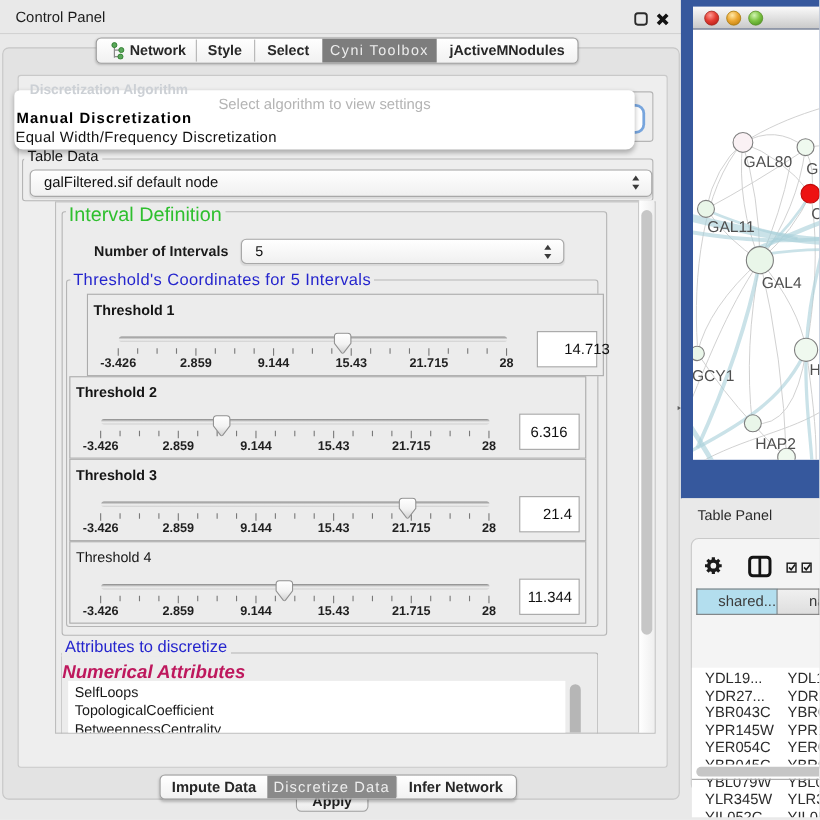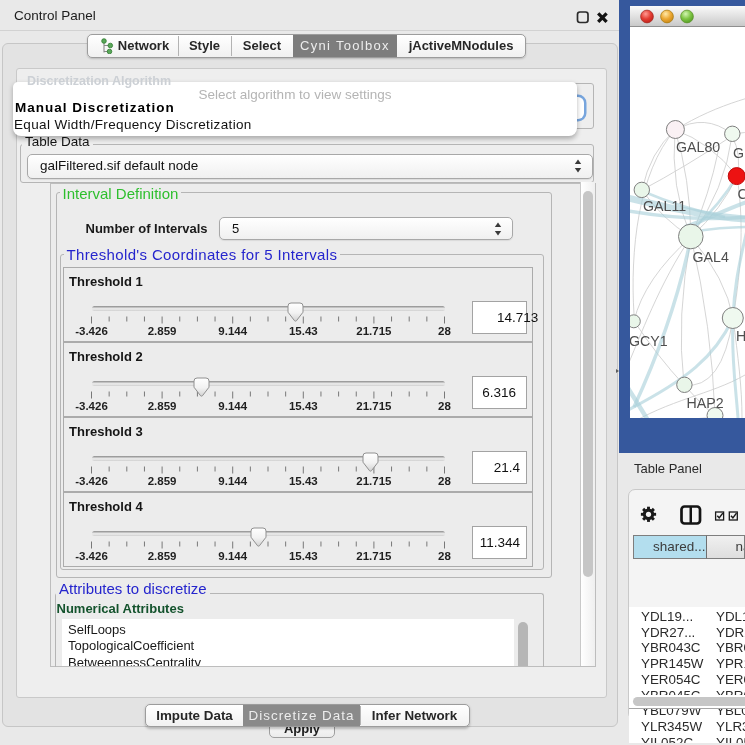--- a/index.html
+++ b/index.html
@@ -65,36 +65,36 @@
     <svg class="abs" style="right:10px;top:4px;" width="8" height="14" viewBox="0 0 8 14">
       <path d="M4 0.5 L7.2 5 L0.8 5 Z" fill="#3a3a3a"></path>
       <path d="M4 13.5 L7.2 9 L0.8 9 Z" fill="#3a3a3a"></path>
     </svg>
   </div>
 
   <div class="abs" style="left:50px;top:182.5px;width:546px;height:484.5px;border:1px solid #bdbdbd;
       background:#ececec;box-sizing:border-box;"></div>
 
   <div class="grp" style="left:56px;top:192px;width:494px;height:384px;"></div>
-  <div class="glab" style="left:59.5px;top:185px;color:#2ebf2e;background:#ececec;font-size:15px;">Interval Definition</div>
+  <div class="glab" style="left:59.5px;top:185px;color:#2ebf2e;background:#ececec;font-size:18px;">Interval Definition</div>
 
   <div class="abs" style="left:85.5px;top:220.5px;font-size:13px;font-weight:bold;color:#1a1a1a;">Number of Intervals</div>
   <div class="combo" style="left:219px;top:217px;width:292px;height:21px;">
     <div class="ct" style="top:2.5px;">5</div>
     <svg class="abs" style="right:10px;top:3.5px;" width="8" height="14" viewBox="0 0 8 14">
       <path d="M4 0.5 L7.2 5 L0.8 5 Z" fill="#3a3a3a"></path>
       <path d="M4 13.5 L7.2 9 L0.8 9 Z" fill="#3a3a3a"></path>
     </svg>
   </div>
 
   <div class="grp" style="left:60px;top:254px;width:482px;height:314px;"></div>
   <div class="glab" style="left:63.5px;top:245.5px;color:#2525cd;background:#ececec;font-size:15px;letter-spacing:0.35px;">Threshold's Coordinates for 5 Intervals</div>
 
   <div id="thresholds">
-      <div class="abs" style="left:63px;top:267px;width:470px;height:75px;border:1px solid #ababab;background:#ececec;box-sizing:border-box;">
+      <div class="abs" style="left:79px;top:267px;width:470px;height:75px;border:1px solid #ababab;background:#ececec;box-sizing:border-box;">
         <div class="abs" style="left:5px;top:6px;font-size:13px;font-weight:bold;color:#151515;">Threshold 1</div>
         <div class="abs" style="left:27.5px;top:38px;width:353px;height:4.5px;border-radius:2.5px;background:linear-gradient(#8a8a8a 0%,#c2c2c2 30%,#efefef 55%,#cfcfcf 100%);"></div>
         <svg class="abs" style="left:0;top:48px;" width="470" height="12" viewBox="0 0 470 12">
           <line x1="27.5" y1="0.5" x2="27.5" y2="7.5" stroke="#787878" stroke-width="1"></line>
           <line x1="45.15" y1="0.5" x2="45.15" y2="5.5" stroke="#787878" stroke-width="1"></line>
           <line x1="62.8" y1="0.5" x2="62.8" y2="5.5" stroke="#787878" stroke-width="1"></line>
           <line x1="80.44999999999999" y1="0.5" x2="80.44999999999999" y2="5.5" stroke="#787878" stroke-width="1"></line>
           <line x1="98.1" y1="0.5" x2="98.1" y2="7.5" stroke="#787878" stroke-width="1"></line>
           <line x1="115.75" y1="0.5" x2="115.75" y2="5.5" stroke="#787878" stroke-width="1"></line>
           <line x1="133.39999999999998" y1="0.5" x2="133.39999999999998" y2="5.5" stroke="#787878" stroke-width="1"></line>
@@ -213,21 +213,21 @@
               <stop offset="0" stop-color="#ffffff"></stop>
               <stop offset="0.55" stop-color="#f2f2f2"></stop>
               <stop offset="1" stop-color="#d2d2d2"></stop>
             </linearGradient>
           </defs>
           <path d="M4 1 h9 a3 3 0 0 1 3 3 v6.2 l-6.6 8.6 a1.5 1.5 0 0 1 -1.8 0 l-6.6-8.6 v-6.2 A3 3 0 0 1 4 1 Z" fill="url(#thg3)" stroke="#909090" stroke-width="1"></path>
         </svg>
         <div class="abs" style="left:408px;top:32.5px;width:55px;height:33.5px;background:#ffffff;border:1px solid #a3a3a3;box-sizing:border-box;font-size:13.5px;color:#111;text-align:right;line-height:31px;padding-right:6px;">21.4</div>
       </div>
       <div class="abs" style="left:63px;top:492px;width:470px;height:75px;border:1px solid #ababab;background:#ececec;box-sizing:border-box;">
-        <div class="abs" style="left:5px;top:6px;font-size:13px;font-weight:bold;color:#151515;">Threshold 4</div>
+        <div class="abs" style="left:5px;top:6px;font-size:13px;font-weight:normal;color:#151515;">Threshold 4</div>
         <div class="abs" style="left:27.5px;top:38px;width:353px;height:4.5px;border-radius:2.5px;background:linear-gradient(#8a8a8a 0%,#c2c2c2 30%,#efefef 55%,#cfcfcf 100%);"></div>
         <svg class="abs" style="left:0;top:48px;" width="470" height="12" viewBox="0 0 470 12">
           <line x1="27.5" y1="0.5" x2="27.5" y2="7.5" stroke="#787878" stroke-width="1"></line>
           <line x1="45.15" y1="0.5" x2="45.15" y2="5.5" stroke="#787878" stroke-width="1"></line>
           <line x1="62.8" y1="0.5" x2="62.8" y2="5.5" stroke="#787878" stroke-width="1"></line>
           <line x1="80.44999999999999" y1="0.5" x2="80.44999999999999" y2="5.5" stroke="#787878" stroke-width="1"></line>
           <line x1="98.1" y1="0.5" x2="98.1" y2="7.5" stroke="#787878" stroke-width="1"></line>
           <line x1="115.75" y1="0.5" x2="115.75" y2="5.5" stroke="#787878" stroke-width="1"></line>
           <line x1="133.39999999999998" y1="0.5" x2="133.39999999999998" y2="5.5" stroke="#787878" stroke-width="1"></line>
           <line x1="151.04999999999998" y1="0.5" x2="151.04999999999998" y2="5.5" stroke="#787878" stroke-width="1"></line>
@@ -260,21 +260,21 @@
             </linearGradient>
           </defs>
           <path d="M4 1 h9 a3 3 0 0 1 3 3 v6.2 l-6.6 8.6 a1.5 1.5 0 0 1 -1.8 0 l-6.6-8.6 v-6.2 A3 3 0 0 1 4 1 Z" fill="url(#thg4)" stroke="#909090" stroke-width="1"></path>
         </svg>
         <div class="abs" style="left:408px;top:32.5px;width:55px;height:33.5px;background:#ffffff;border:1px solid #a3a3a3;box-sizing:border-box;font-size:13.5px;color:#111;text-align:right;line-height:31px;padding-right:6px;">11.344</div>
       </div>
     </div>
 
   <div class="grp" style="left:55px;top:593px;width:487px;height:73px;border-bottom:none;border-bottom-left-radius:0;border-bottom-right-radius:0;"></div>
   <div class="glab" style="left:56px;top:579.5px;color:#2525cd;background:#ececec;font-size:15px;">Attributes to discretize</div>
-  <div class="abs" style="left:56.5px;top:600.5px;font-size:13px;font-weight:bold;color:#14532d;">Numerical Attributes</div>
+  <div class="abs" style="left:56.5px;top:600.5px;font-size:17px;font-weight:bold;color:#be185d;font-style:italic;">Numerical Attributes</div>
   <div class="abs" style="left:62px;top:619px;width:452px;height:47px;background:#ffffff;overflow:hidden;">
     <div style="font-size:13px;color:#191919;padding-left:6px;line-height:16.4px;padding-top:3px;">
       SelfLoops<br>TopologicalCoefficient<br>BetweennessCentrality
     </div>
   </div>
   <div class="abs" style="left:518px;top:622px;width:9.5px;height:44px;background:#b6b6b6;border-radius:5px 5px 0 0;"></div>
 
   <div class="abs" style="left:580px;top:182px;width:15px;height:484px;background:linear-gradient(to right,#ffffff,#efefef);border-left:1px solid #c9c9c9;box-sizing:border-box;"></div>
   <div class="abs" style="left:582.5px;top:191px;width:10px;height:386px;background:#c6c6c6;border-radius:6px;"></div>
 

